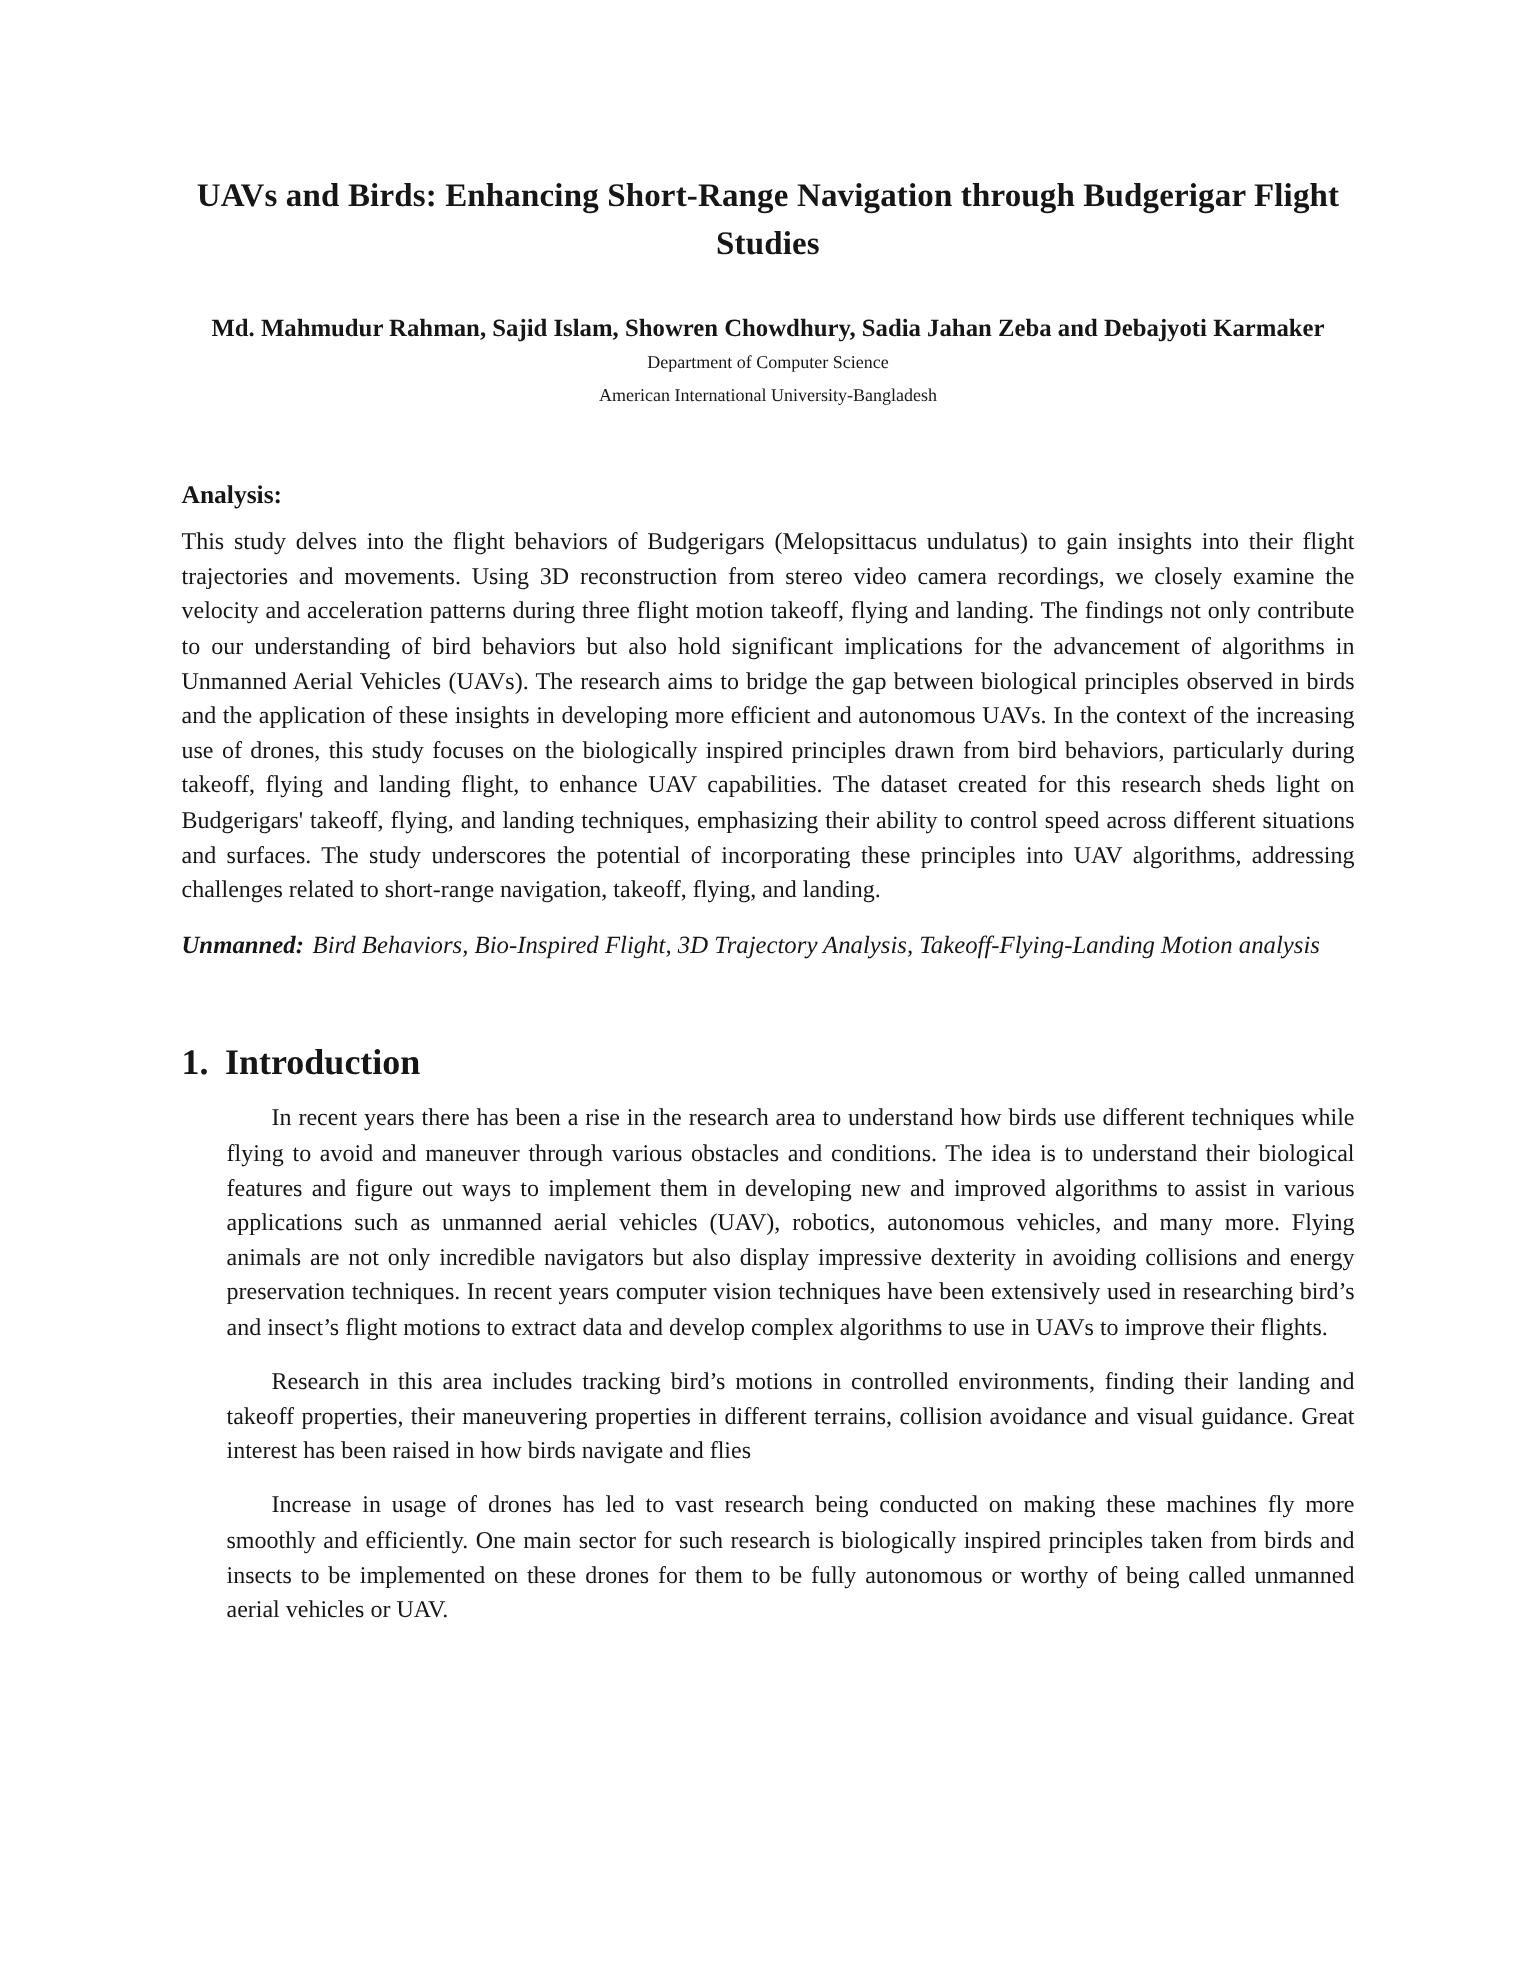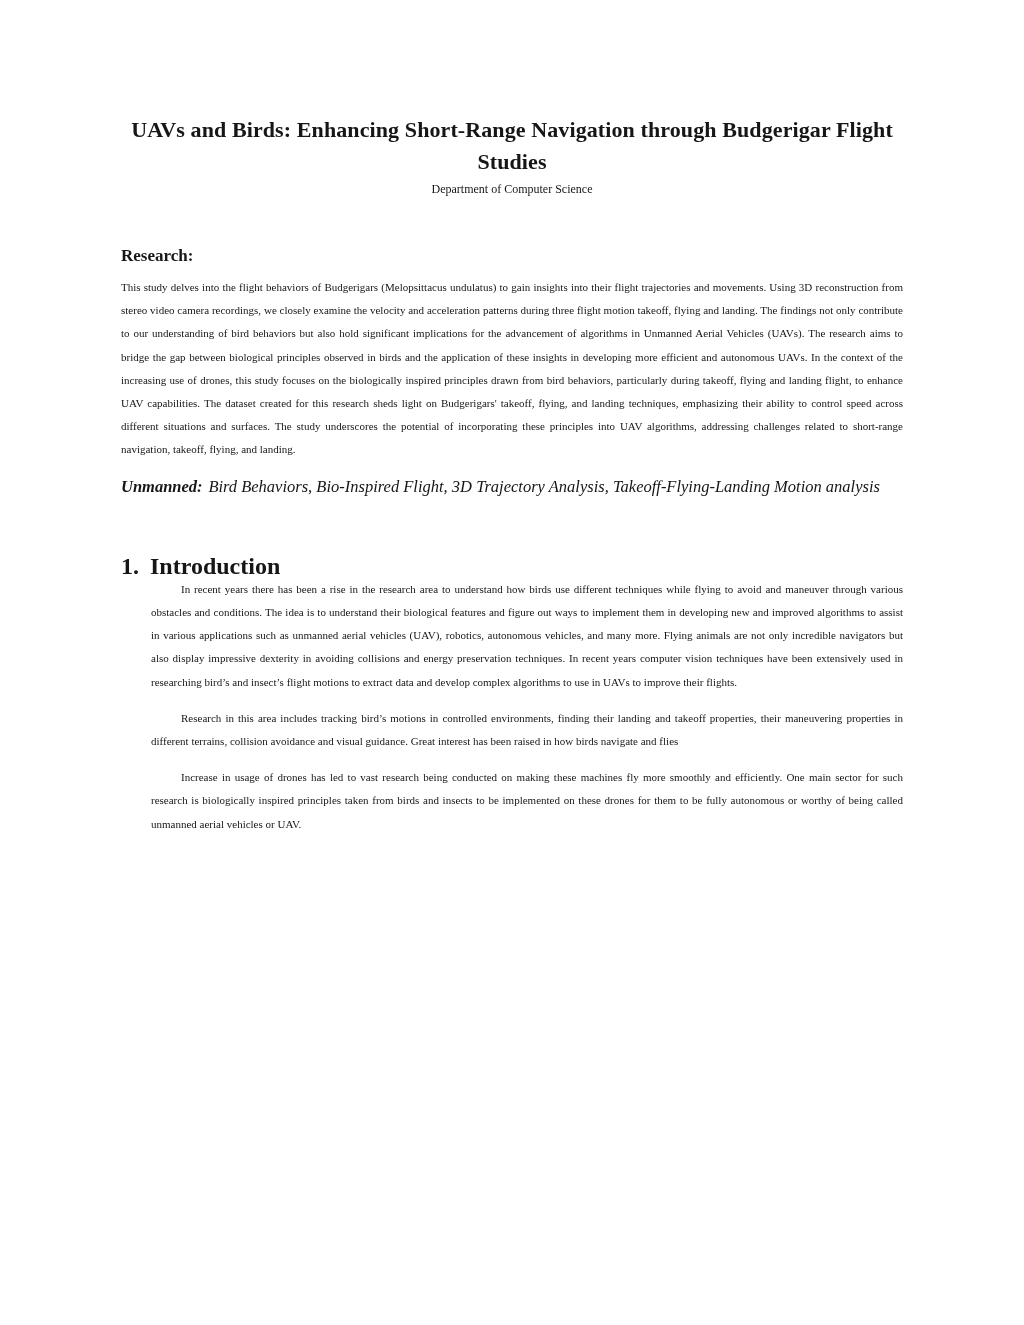--- a/index.html
+++ b/index.html
@@ -43,21 +43,21 @@
     line-height: 22px;
   }
   .abstract-heading {
     margin: 44px 0 0 0;
     font-size: 17px;
     font-weight: bold;
     line-height: 23px;
   }
   .body-par {
     margin: 9px 0 0 0;
-    font-size: 11px;
+    font-size: 16px;
     line-height: 23.2px;
     text-align: justify;
   }
   .keywords {
     margin: 13px 0 0 0;
     font-size: 16.5px;
     line-height: 23.2px;
     font-style: italic;
     text-align: justify;
   }
@@ -73,35 +73,37 @@
   }
   .sec-num {
     display: inline-block;
     width: 29px;
   }
   .intro-par {
     margin: 13px 0 0 30px;
     text-indent: 30px;
   }
   .intro-par.first {
-    margin-top: 0;
+    margin-top: 13px;
   }
 </style>
 </head>
 <body>
 
 <div class="page">
 
   <h1 class="paper-title">UAVs and Birds: Enhancing Short-Range Navigation through Budgerigar Flight Studies</h1>
 
+  <div class="authors">Md. Mahmudur Rahman, Sajid Islam, Showren Chowdhury, Sadia Jahan Zeba and Debajyoti Karmaker</div>
 
   <div class="affil">Department of Computer Science</div>
 
+  <div class="affil">American International University-Bangladesh</div>
 
-  <h2 class="abstract-heading">Research:</h2>
+  <h2 class="abstract-heading">Analysis:</h2>
 
   <p class="body-par">This study delves into the flight behaviors of Budgerigars (Melopsittacus undulatus) to gain insights into their flight trajectories and movements. Using 3D reconstruction from stereo video camera recordings, we closely examine the velocity and acceleration patterns during three flight motion takeoff, flying and landing. The findings not only contribute to our understanding of bird behaviors but also hold significant implications for the advancement of algorithms in Unmanned Aerial Vehicles (UAVs). The research aims to bridge the gap between biological principles observed in birds and the application of these insights in developing more efficient and autonomous UAVs. In the context of the increasing use of drones, this study focuses on the biologically inspired principles drawn from bird behaviors, particularly during takeoff, flying and landing flight, to enhance UAV capabilities. The dataset created for this research sheds light on Budgerigars' takeoff, flying, and landing techniques, emphasizing their ability to control speed across different situations and surfaces. The study underscores the potential of incorporating these principles into UAV algorithms, addressing challenges related to short-range navigation, takeoff, flying, and landing.</p>
 
   <p class="keywords">
     <span class="kw-label">Unmanned:</span><span>Bird Behaviors, Bio-Inspired Flight, 3D Trajectory Analysis, Takeoff-Flying-Landing Motion analysis</span>
   </p>
 
   <div class="section-heading">
     <span class="sec-num">1.</span><span class="sec-title">Introduction</span>
   </div>

